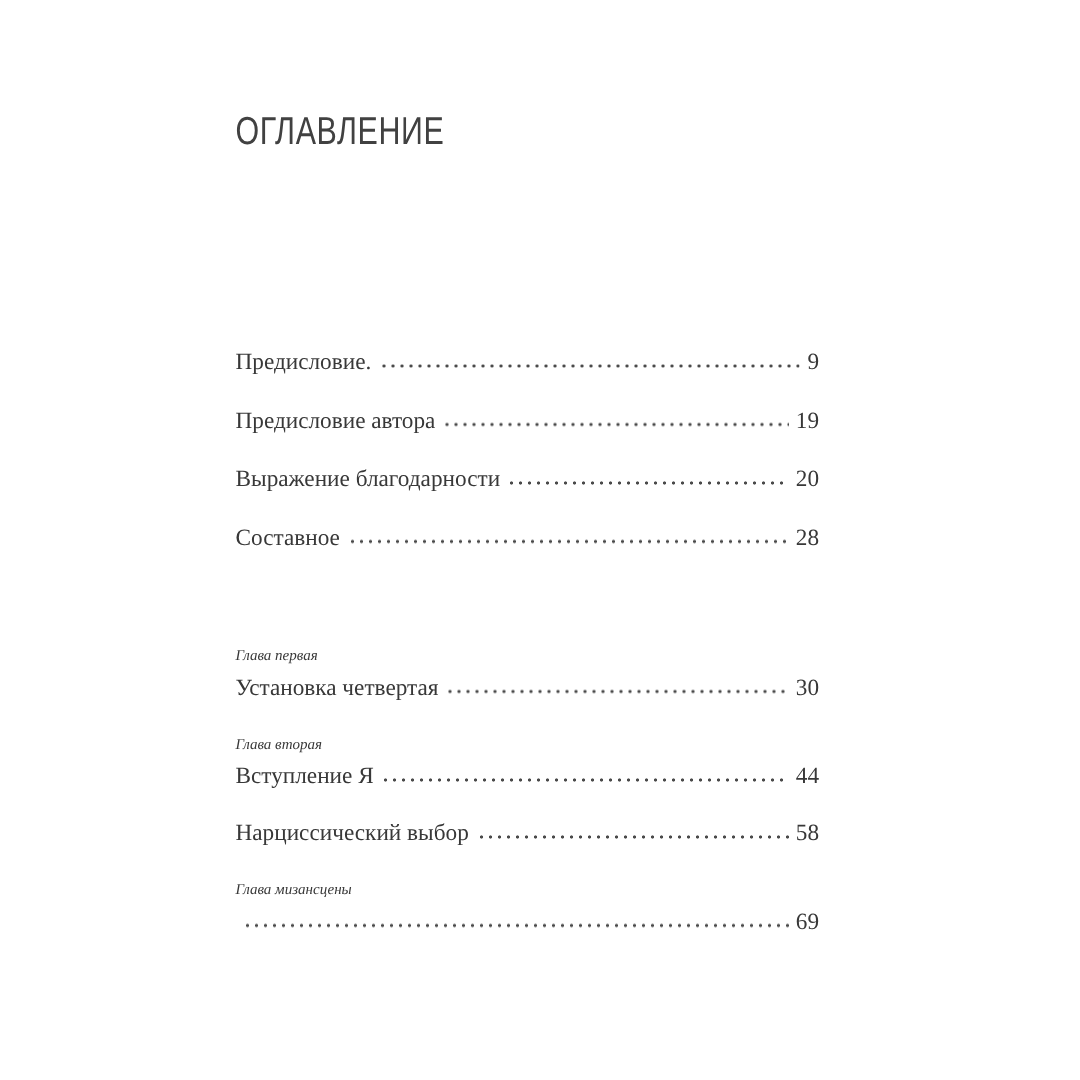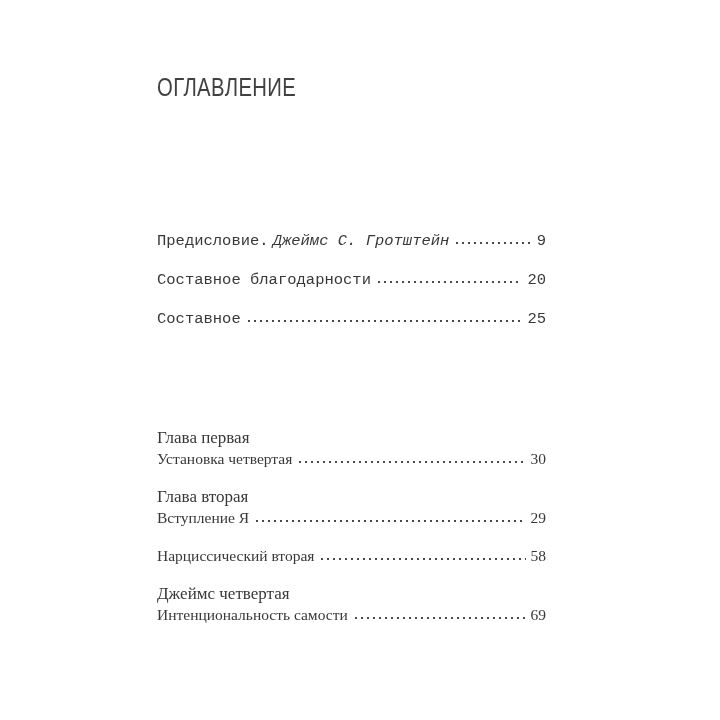--- a/index.html
+++ b/index.html
@@ -43,30 +43,31 @@
     transform: scaleX(0.78);
     transform-origin: left center;
     white-space: nowrap;
   }
   .front-matter {
     position: absolute;
     top: 231px;
     left: 0;
     right: 0;
   }
-  .front-matter .toc-line { margin-bottom: 18px; font-family: Liberation Mono, monospace; }
+  .front-matter .toc-line { margin-bottom: 18px; }
   .chapters {
     position: absolute;
     top: 427px;
     left: 0;
     right: 0;
   }
   .chapter-block { margin-bottom: 17px; }
   .chapter-label {
-    font-size: 17px;
+    font-style: italic;
+    font-size: 10px;
     line-height: 21px;
   }
   .toc-line {
     display: flex;
     align-items: baseline;
     font-size: 15.5px;
     line-height: 21px;
   }
   .entry-label { white-space: nowrap; }
   .entry-author {
@@ -89,70 +90,74 @@
 </style>
 </head>
 <body>
 
 <div class="book-page">
   <div class="toc-content">
     <h1 class="toc-title">ОГЛАВЛЕНИЕ</h1>
     <div class="front-matter">
   <div class="toc-line">
     <span class="entry-label">Предисловие.</span>
-    <span class="entry-author">Джеймс С. Гротштейн</span>
     <span class="leader"></span>
     <span class="page-num">9</span>
   </div>
 
+  <div class="toc-line">
+    <span class="entry-label">Предисловие автора</span>
+
+    <span class="leader"></span>
+    <span class="page-num">19</span>
+  </div>
 
   <div class="toc-line">
-    <span class="entry-label">Составное благодарности</span>
+    <span class="entry-label">Выражение благодарности</span>
 
     <span class="leader"></span>
     <span class="page-num">20</span>
   </div>
 
   <div class="toc-line">
     <span class="entry-label">Составное</span>
 
     <span class="leader"></span>
-    <span class="page-num">25</span>
+    <span class="page-num">28</span>
   </div>
 </div>
     <div class="chapters">
   <div class="chapter-block">
     <div class="chapter-label">Глава первая</div>
     <div class="toc-line">
       <span class="entry-label">Установка четвертая</span>
       <span class="leader"></span>
       <span class="page-num">30</span>
     </div>
   </div>
 
   <div class="chapter-block">
     <div class="chapter-label">Глава вторая</div>
     <div class="toc-line">
       <span class="entry-label">Вступление Я</span>
       <span class="leader"></span>
-      <span class="page-num">29</span>
+      <span class="page-num">44</span>
     </div>
   </div>
 
   <div class="chapter-block">
     <div class="toc-line">
-      <span class="entry-label">Нарциссический вторая</span>
+      <span class="entry-label">Нарциссический выбор</span>
       <span class="leader"></span>
       <span class="page-num">58</span>
     </div>
   </div>
 
   <div class="chapter-block">
-    <div class="chapter-label">Джеймс четвертая</div>
+    <div class="chapter-label">Глава мизансцены</div>
     <div class="toc-line">
-      <span class="entry-label">Интенциональность самости</span>
       <span class="leader"></span>
       <span class="page-num">69</span>
     </div>
   </div>
 </div>
   </div>
 </div>
 
 </body></html>

